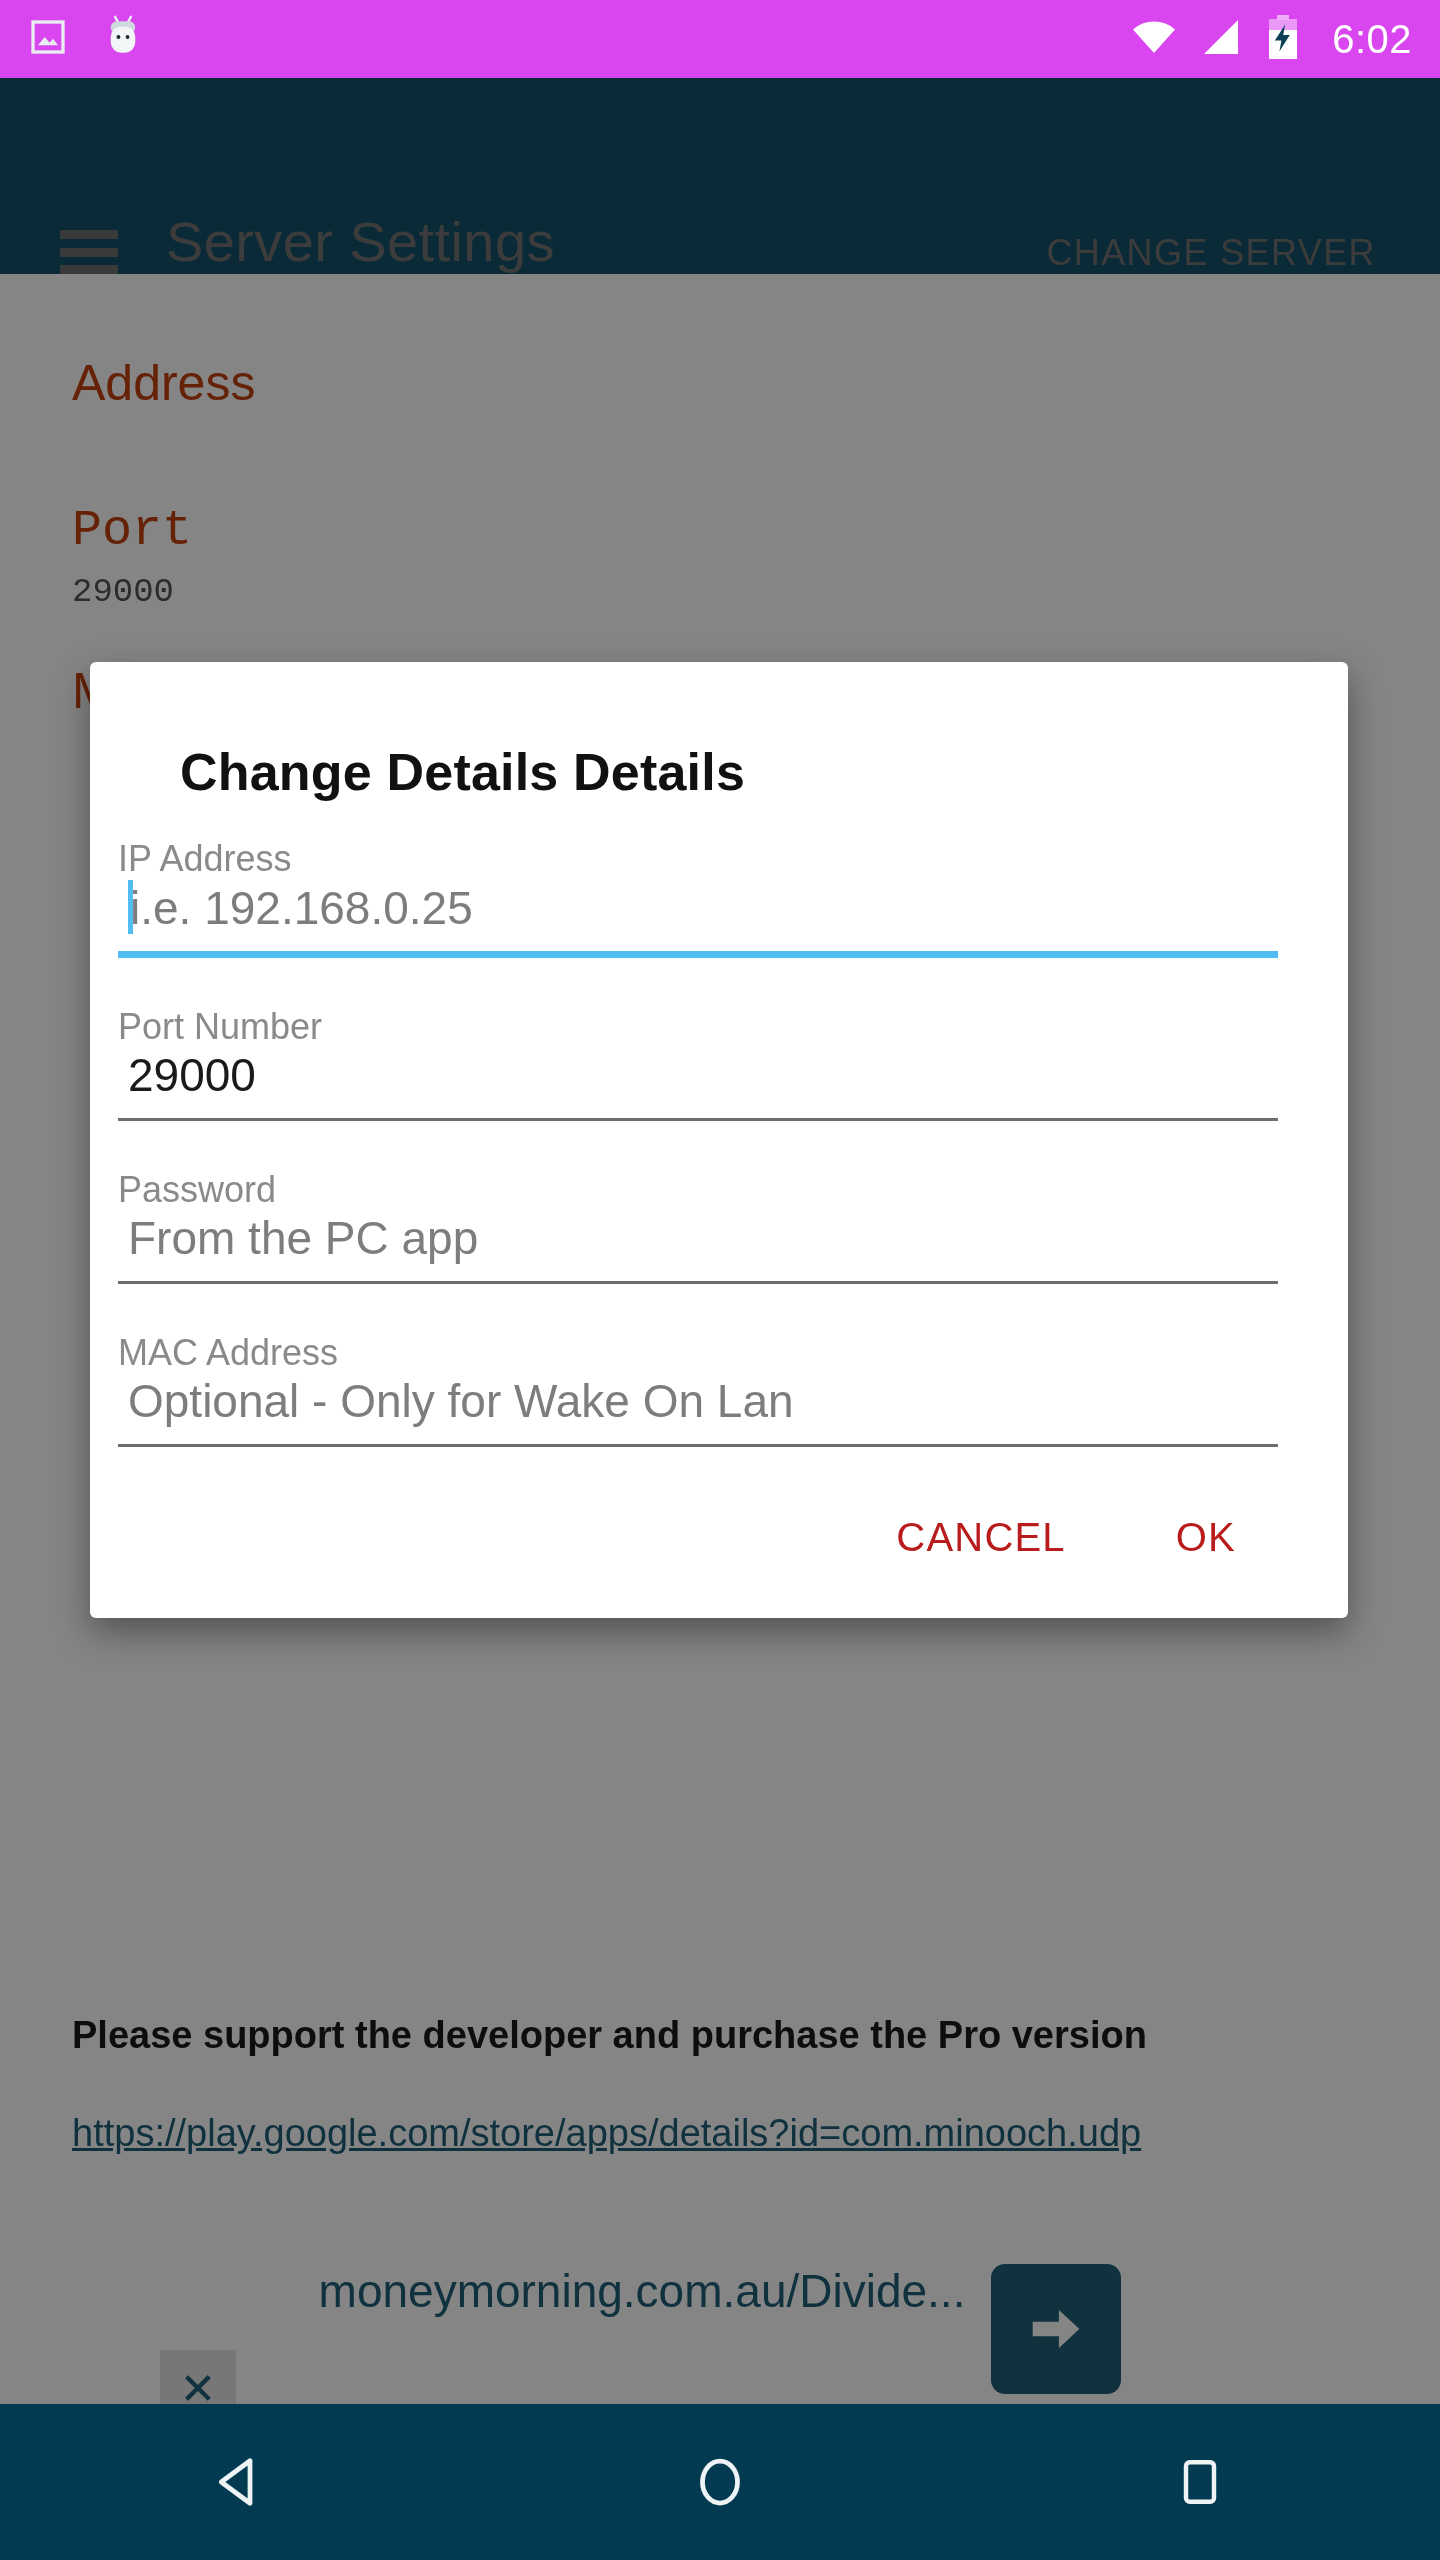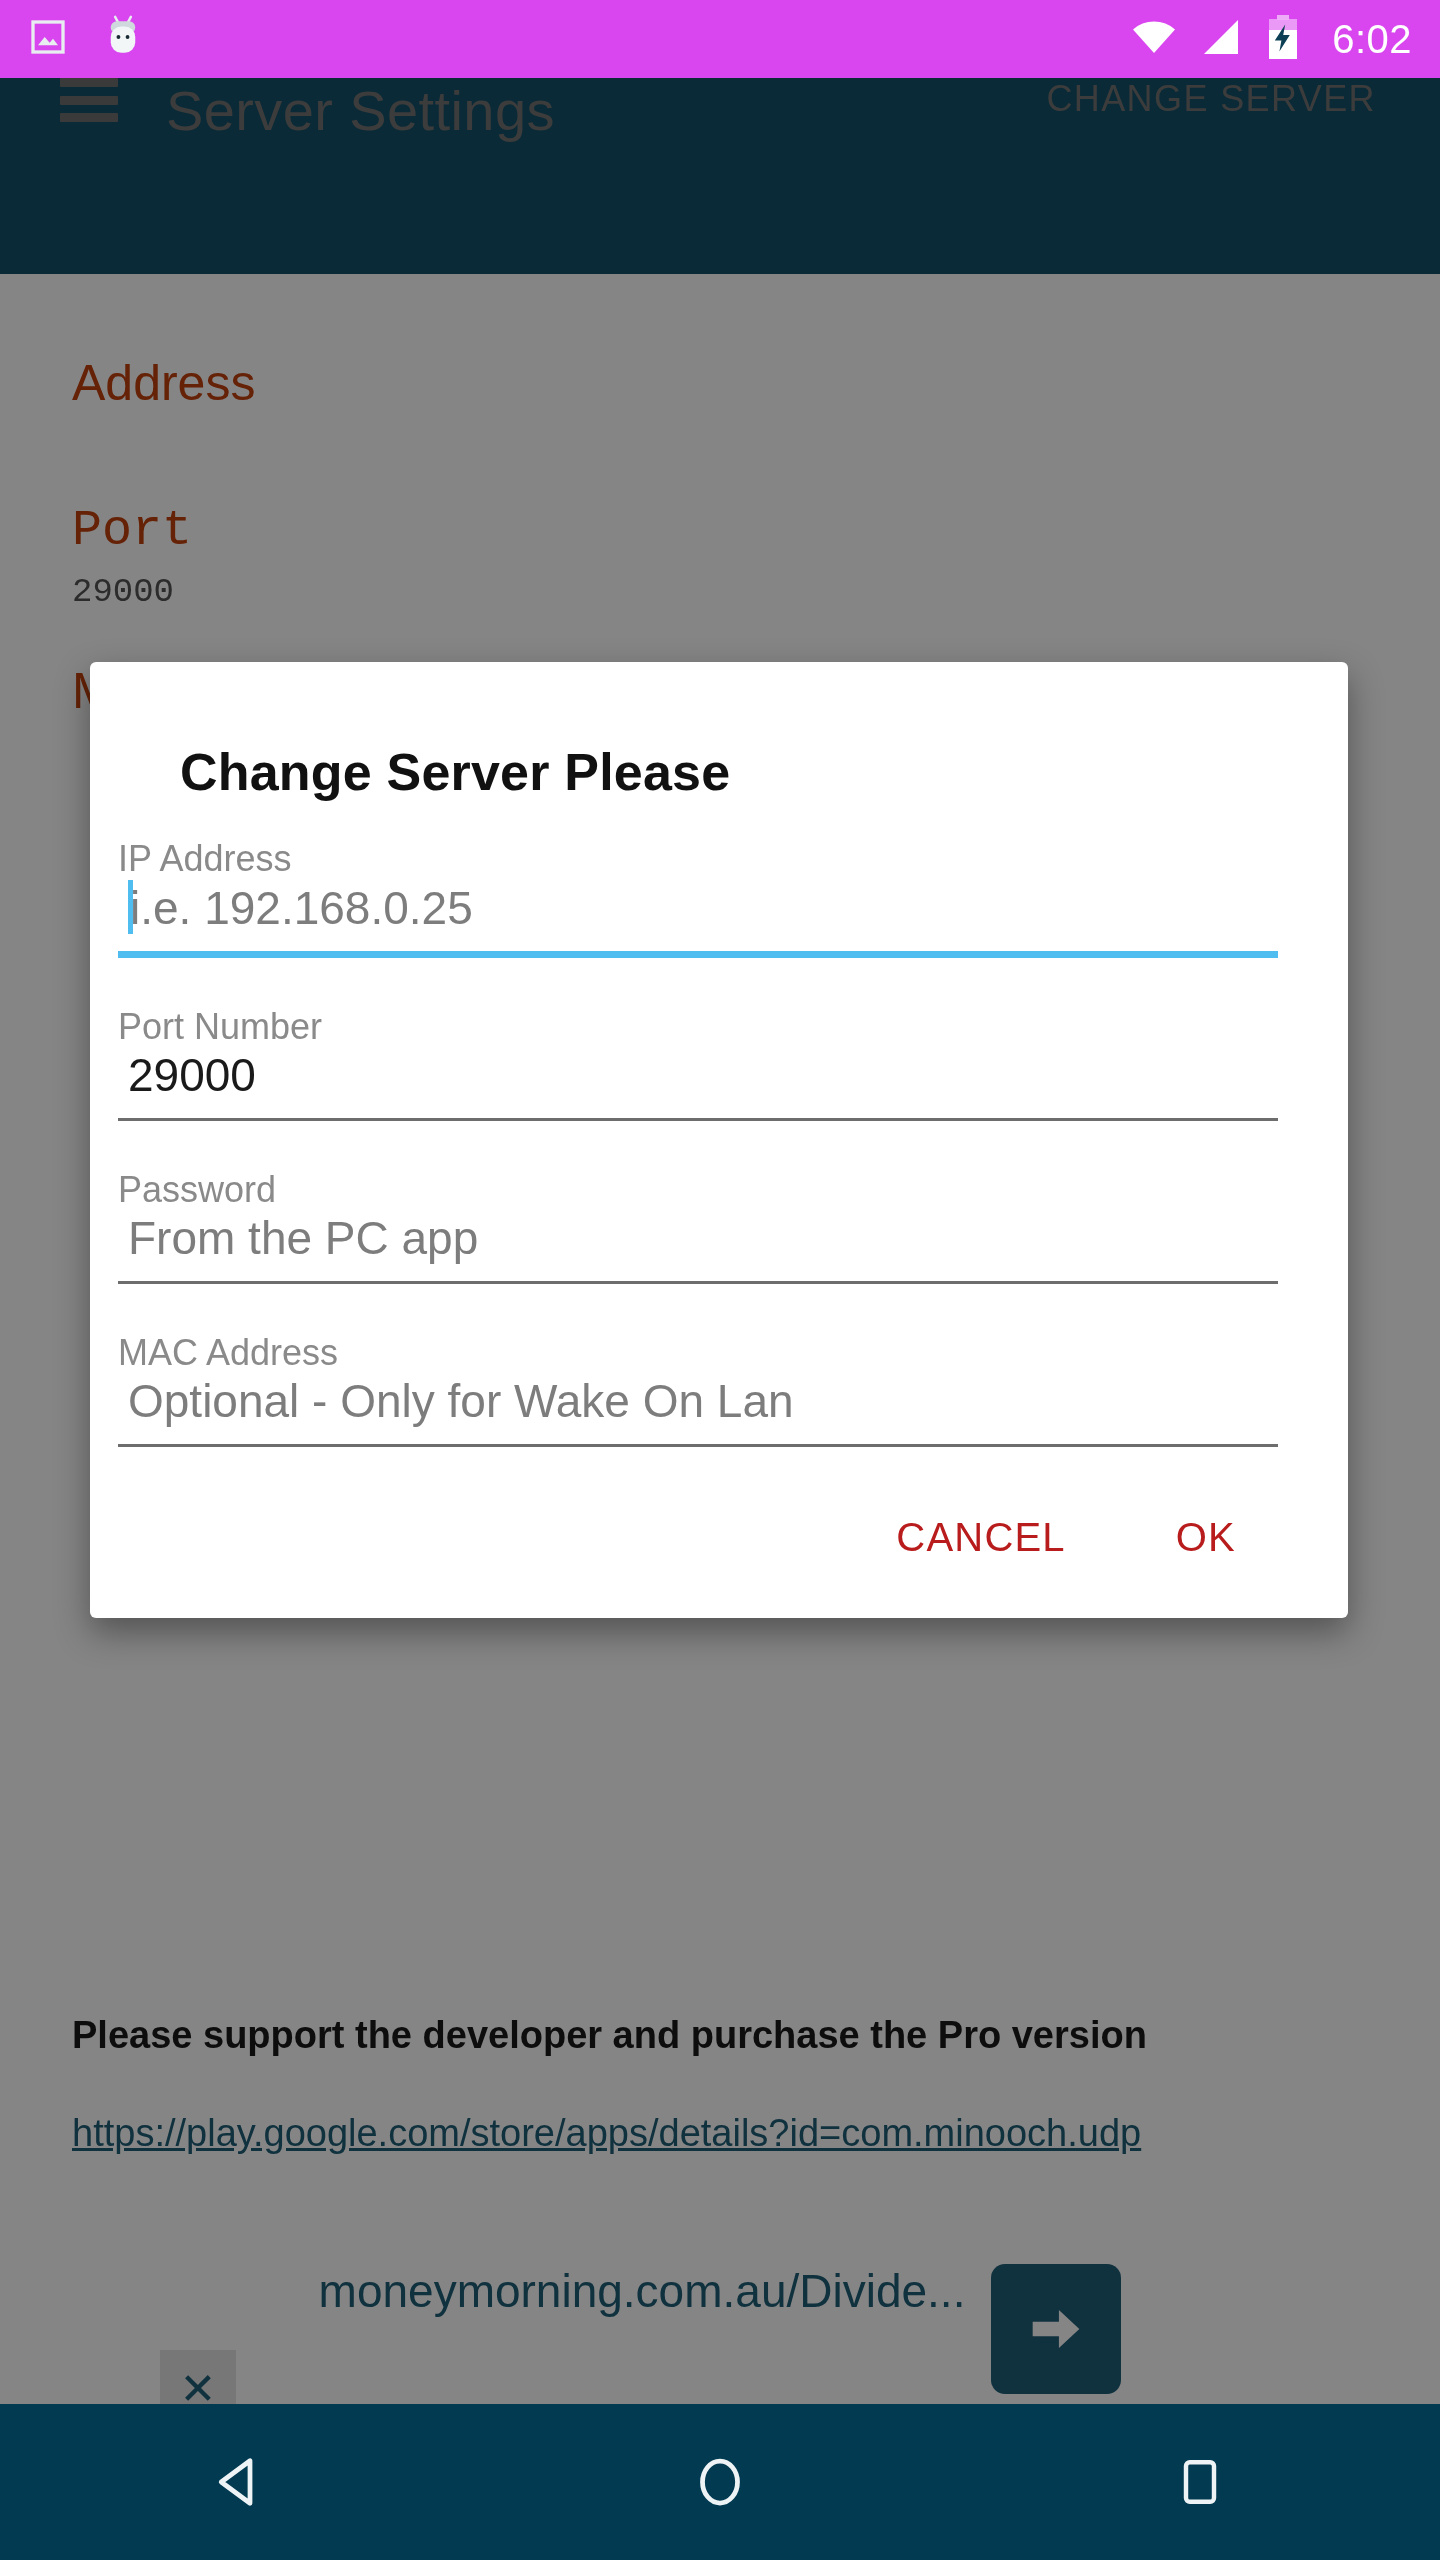--- a/index.html
+++ b/index.html
@@ -47,21 +47,21 @@
   }
 
   
   #app-bar {
     position: absolute;
     top: 78px; left: 0;
     width: 1440px;
     height: 196px;
     background: #135168;
     display: flex;
-    align-items: flex-start;
+    align-items: flex-end;
     padding: 0 36px;
     z-index: 3;
   }
   #hamburger-icon {
     width: 58px;
     height: 44px;
     display: flex;
     flex-direction: column;
     justify-content: space-between;
     margin-right: 48px;
@@ -341,21 +341,21 @@
           <rect x="1.5" y="8" width="14" height="14.5" fill="#ffffff"></rect>
           <path d="M9.6 5.2L4.4 13.2h3.3l-1 5.6 5.2-8.3H8.6z" fill="#0d4055"></path>
         </svg>
       </span>
       <span class="status-time">6:02</span>
     </div>
   </div>
 
   <div id="dialog">
 
-    <div id="dialog-title">Change Server Please</div>
+    <div id="dialog-title">Change Details Details</div>
 
     <div class="field-block">
       <div class="field-label">IP Address</div>
       <div class="field-input-wrap">
         <div class="field-value placeholder"><span class="caret"></span><span>i.e. 192.168.0.25</span></div>
         <div class="underline focused"></div>
       </div>
     </div>
 
     <div class="field-block">

